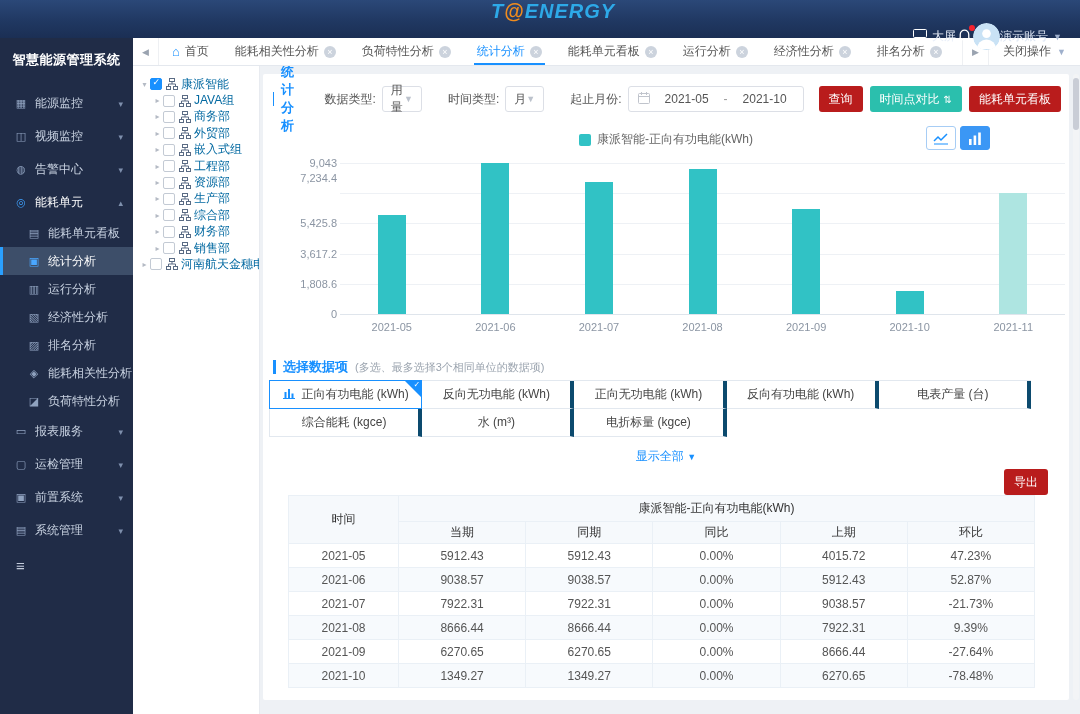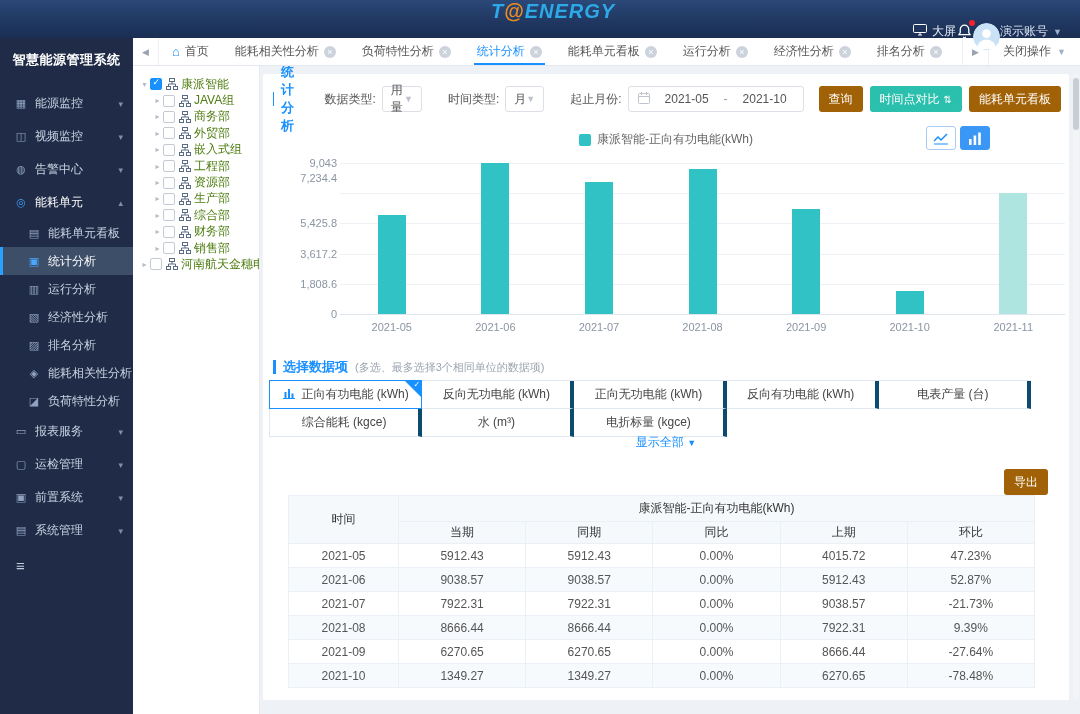--- a/index.html
+++ b/index.html
@@ -3,21 +3,21 @@
 <meta charset="utf-8">
 <style>
   * { margin:0; padding:0; box-sizing:border-box; }
   html,body { width:1080px; height:714px; overflow:hidden; }
   body { font-family:"Liberation Sans","DejaVu Sans",sans-serif; background:#eef1f5; position:relative; font-size:12px; color:#333; }
 
   
   .topbar { position:absolute; left:0; top:0; width:1080px; height:38px; background:linear-gradient(180deg,#2b4878 0%,#203862 55%,#1b2f54 100%); display:flex; align-items:center; z-index:30;flex-direction:column; }
   .logo { margin-left:26px; font-size:20px; font-weight:bold; font-style:italic; letter-spacing:1px; color:#2da9e8; }
   .logo .at { color:#f08c1e; }
-  .topbar-right { margin-left:auto; display:flex; align-items:flex-start; gap:0; margin-right:18px; color:#fff; }
+  .topbar-right { margin-left:auto; display:flex; align-items:center; gap:0; margin-right:18px; color:#fff; }
   .bigscreen { display:flex; align-items:center; gap:5px; font-size:12px; color:#e8eef8; cursor:pointer; }
   .bell-wrap { position:relative; display:flex; }
   .bell-dot { position:absolute; right:-2px; top:-3px; width:6px; height:6px; background:#f5222d; border-radius:50%; }
   .avatar { width:27px; height:27px; border-radius:50%; overflow:hidden; }
   .account { font-size:12px; color:#dbe4f2; display:flex; align-items:center; gap:5px; cursor:pointer; }
   .caret { font-size:9px; color:#9fb0cc; }
 
   
   .sidebar { position:absolute; left:0; top:38px; width:133px; height:676px; background:#202c47; z-index:20; }
   .sidebar-title { color:#fff; font-size:13px; font-weight:bold; text-align:center; padding:13px 4px 10px; letter-spacing:.5px; }
@@ -47,21 +47,21 @@
   .close-ops { display:flex; align-items:center; gap:6px; padding:0 14px; color:#555; border-left:1px solid #eef0f3; cursor:pointer; white-space:nowrap; }
 
   
   .tree { position:absolute; left:133px; top:66px; width:127px; height:648px; background:#fff; border-right:1px solid #e8ebf0; padding:10px 0 0 6px; overflow:hidden; z-index:10; }
   .tree-row { display:flex; align-items:center; height:16.4px; white-space:nowrap; cursor:pointer; }
   .tree-row .arr { width:11px; font-size:8px; color:#b4bac4; text-align:center; flex:0 0 auto; }
   .tree-row .cb { width:12px; height:12px; border:1px solid #c3cad4; border-radius:2px; background:#fff; margin-right:4px; flex:0 0 auto; position:relative; }
   .tree-row .cb.checked { background:#1890ff; border-color:#1890ff; }
   .tree-row .cb.checked span { position:absolute; left:1.5px; top:-2px; color:#fff; font-size:9px; }
   .tree-row .oicon { margin-right:3px; display:flex; flex:0 0 auto; }
-  .tree-row .tl { font-size:12px; color:#4d7c0f; overflow:hidden; }
+  .tree-row .tl { font-size:12px; color:#0369a1; overflow:hidden; }
   .tree-row.child { padding-left:13px; }
 
   
   .main { position:absolute; left:260px; top:66px; width:820px; height:648px; background:#eef1f5; }
   .card { position:absolute; left:3px; top:8px; width:806px; height:626px; background:#fff; border-radius:2px; }
   .vscroll { position:absolute; right:1px; top:8px; width:6px; height:626px; background:#f3f4f6; border-radius:3px; }
   .vthumb { position:absolute; left:0; top:4px; width:6px; height:52px; background:#c9cdd6; border-radius:3px; }
 
   .sec-title { display:flex; align-items:center; gap:7px; font-size:13px; font-weight:bold; color:#1890ff; }
   .sec-title .bar { width:3px; height:14px; background:#1890ff; }
@@ -70,21 +70,21 @@
   
   .filters { position:absolute; left:10px; top:10px; right:8px; height:30px; display:flex; align-items:center; }
   .filters .sec-title { color:#1890ff; }
   .f-label { color:#555; margin-left:26px; margin-right:6px; white-space:nowrap; }
   .select { display:flex; align-items:center; justify-content:space-between; border:1px solid #dcdfe6; border-radius:3px; height:26px; padding:0 8px; color:#555; background:#fff; cursor:pointer; }
   .select .caret { color:#bcc2cc; }
   .sel-data { width:72px;padding-left:8px; } .sel-time { width:66px; }
   .range { display:flex; align-items:center; gap:8px; border:1px solid #dcdfe6; border-radius:3px; height:26px; padding:0 9px; color:#555; background:#fff; margin-right:8px; }
   .range .dt { width:58px; text-align:center; }
   .btn { height:26px; border:none; border-radius:3px; color:#fff; font-size:12px; padding:0 10px; margin-left:7px; cursor:pointer; display:flex; align-items:center; gap:4px; white-space:nowrap; font-family:inherit; }
-  .btn.blue { background:#a16207; }
+  .btn.blue { background:#b91c1c; }
   .btn.teal { background:#2bbfad; }
 
   
   .legend { position:absolute; top:57px; left:50%; transform:translateX(-50%); display:flex; align-items:center; gap:6px; color:#666; font-size:12px; }
   .legend .sw { width:12px; height:12px; border-radius:2px; }
   .toggles { position:absolute; top:52px; right:79px; display:flex; gap:4px; }
   .tgl { width:30px; height:24px; border-radius:3px; display:flex; align-items:center; justify-content:center; cursor:pointer; }
   .tgl.line { background:#fff; border:1px solid #a7cdf5; }
   .tgl.barsel { background:#3b97f5; border:1px solid #3b97f5; }
   .plot { position:absolute; left:77px; top:89px; width:725px; height:151px; }
@@ -97,21 +97,21 @@
   .xlabs { position:absolute; left:77px; top:247px; width:725px; display:flex; }
   .xlabs div { flex:1; text-align:center; font-size:11px; color:#8b95a3; }
 
   
   .sel-sec-title { position:absolute; left:10px; top:284px; }
   .optgrid { position:absolute; left:6px; top:306px; width:762px; display:grid; grid-template-columns:repeat(5,1fr); border-top:1px solid #e2e8ef; border-left:1px solid #e2e8ef; }
   .opt { height:28px; border-right:4px solid #0c4a6e; border-bottom:1px solid #e2e8ef; display:flex; align-items:center; justify-content:center; gap:5px; color:#444; cursor:pointer; position:relative; background:#fff; font-size:12px; }
   .opt.selected { border:1px solid #1890ff; margin:-1px 0 0 -1px; height:29px; z-index:2; }
   .opt.selected .corner { position:absolute; top:0; right:0; width:0; height:0; border-top:16px solid #1890ff; border-left:16px solid transparent; }
   .opt.selected .ck { position:absolute; top:-1px; right:1px; color:#fff; font-size:8px; z-index:3; }
-  .showall { position:absolute; left:0; top:360px; width:806px; text-align:center; color:#1890ff; font-size:12px; cursor:pointer; }
+  .showall { position:absolute; left:0; top:374px; width:806px; text-align:center; color:#1890ff; font-size:12px; cursor:pointer; }
   .showall .caret { color:#1890ff; font-size:9px; }
 
   
   .export { position:absolute; top:395px; right:21px; }
   .dtable { position:absolute; left:25px; top:421px; width:747px; border-collapse:collapse; table-layout:fixed; }
   .dtable th, .dtable td { border:1px solid #eaf0f6; font-weight:normal; text-align:center; color:#555; font-size:12px; }
   .dtable thead th { background:#f6f9fc; color:#333; }
   .dtable .gh { height:26px; }
   .dtable .sh th { height:22px; }
   .dtable tbody td { height:24px; }

